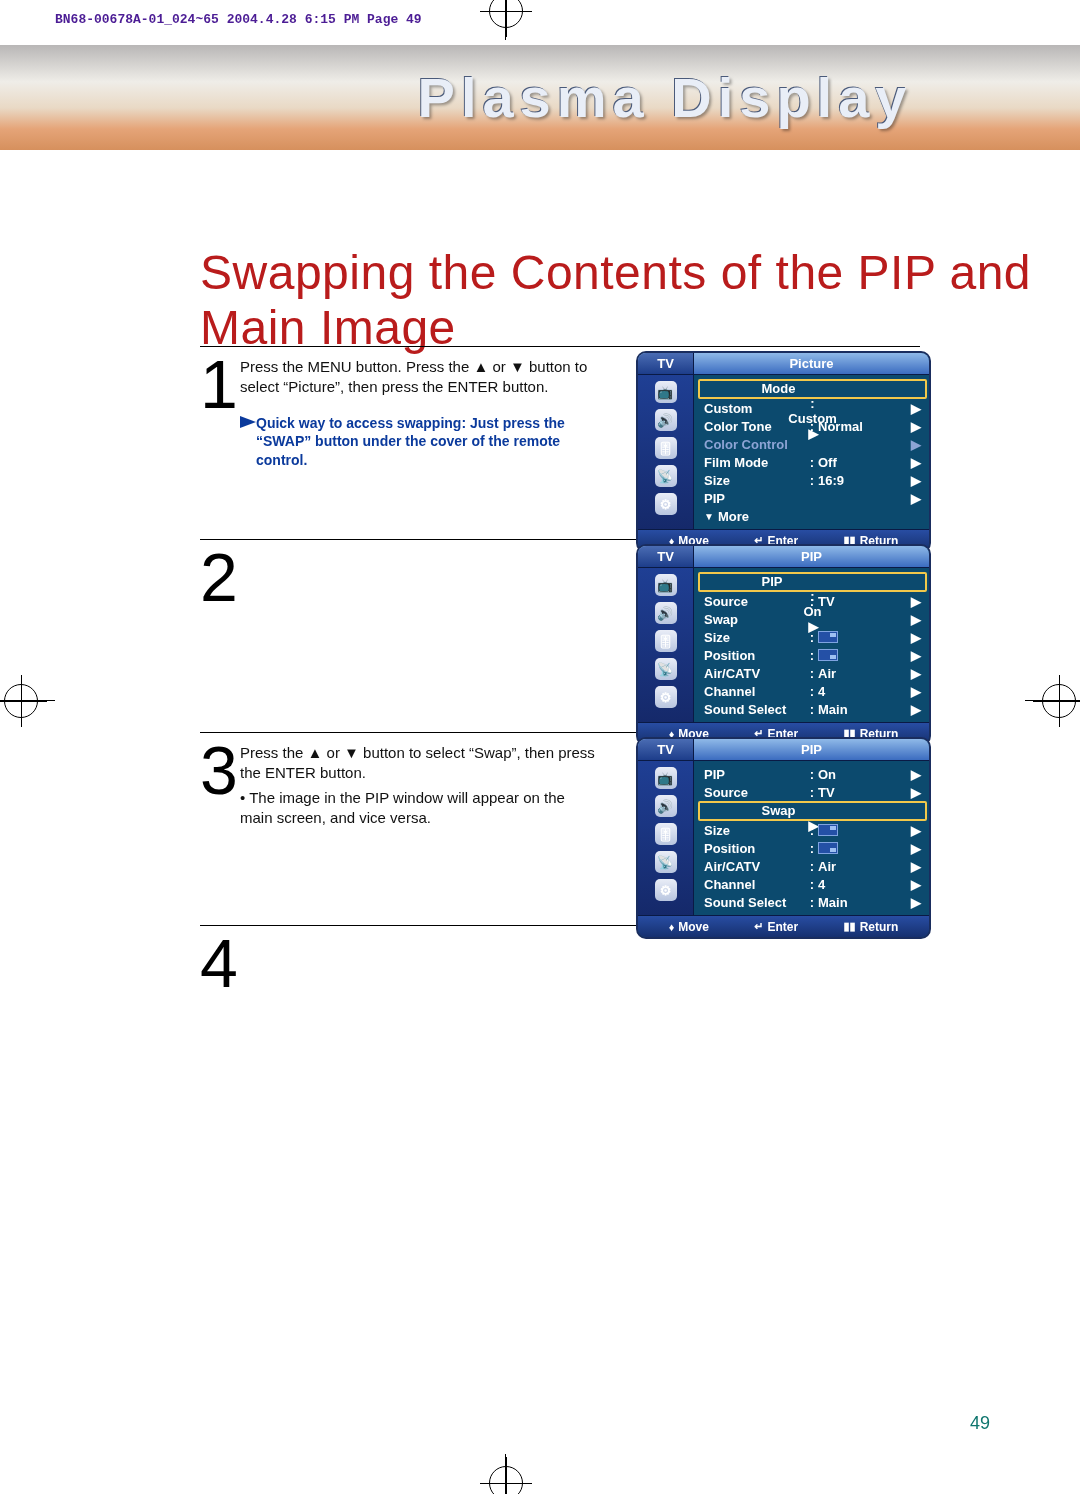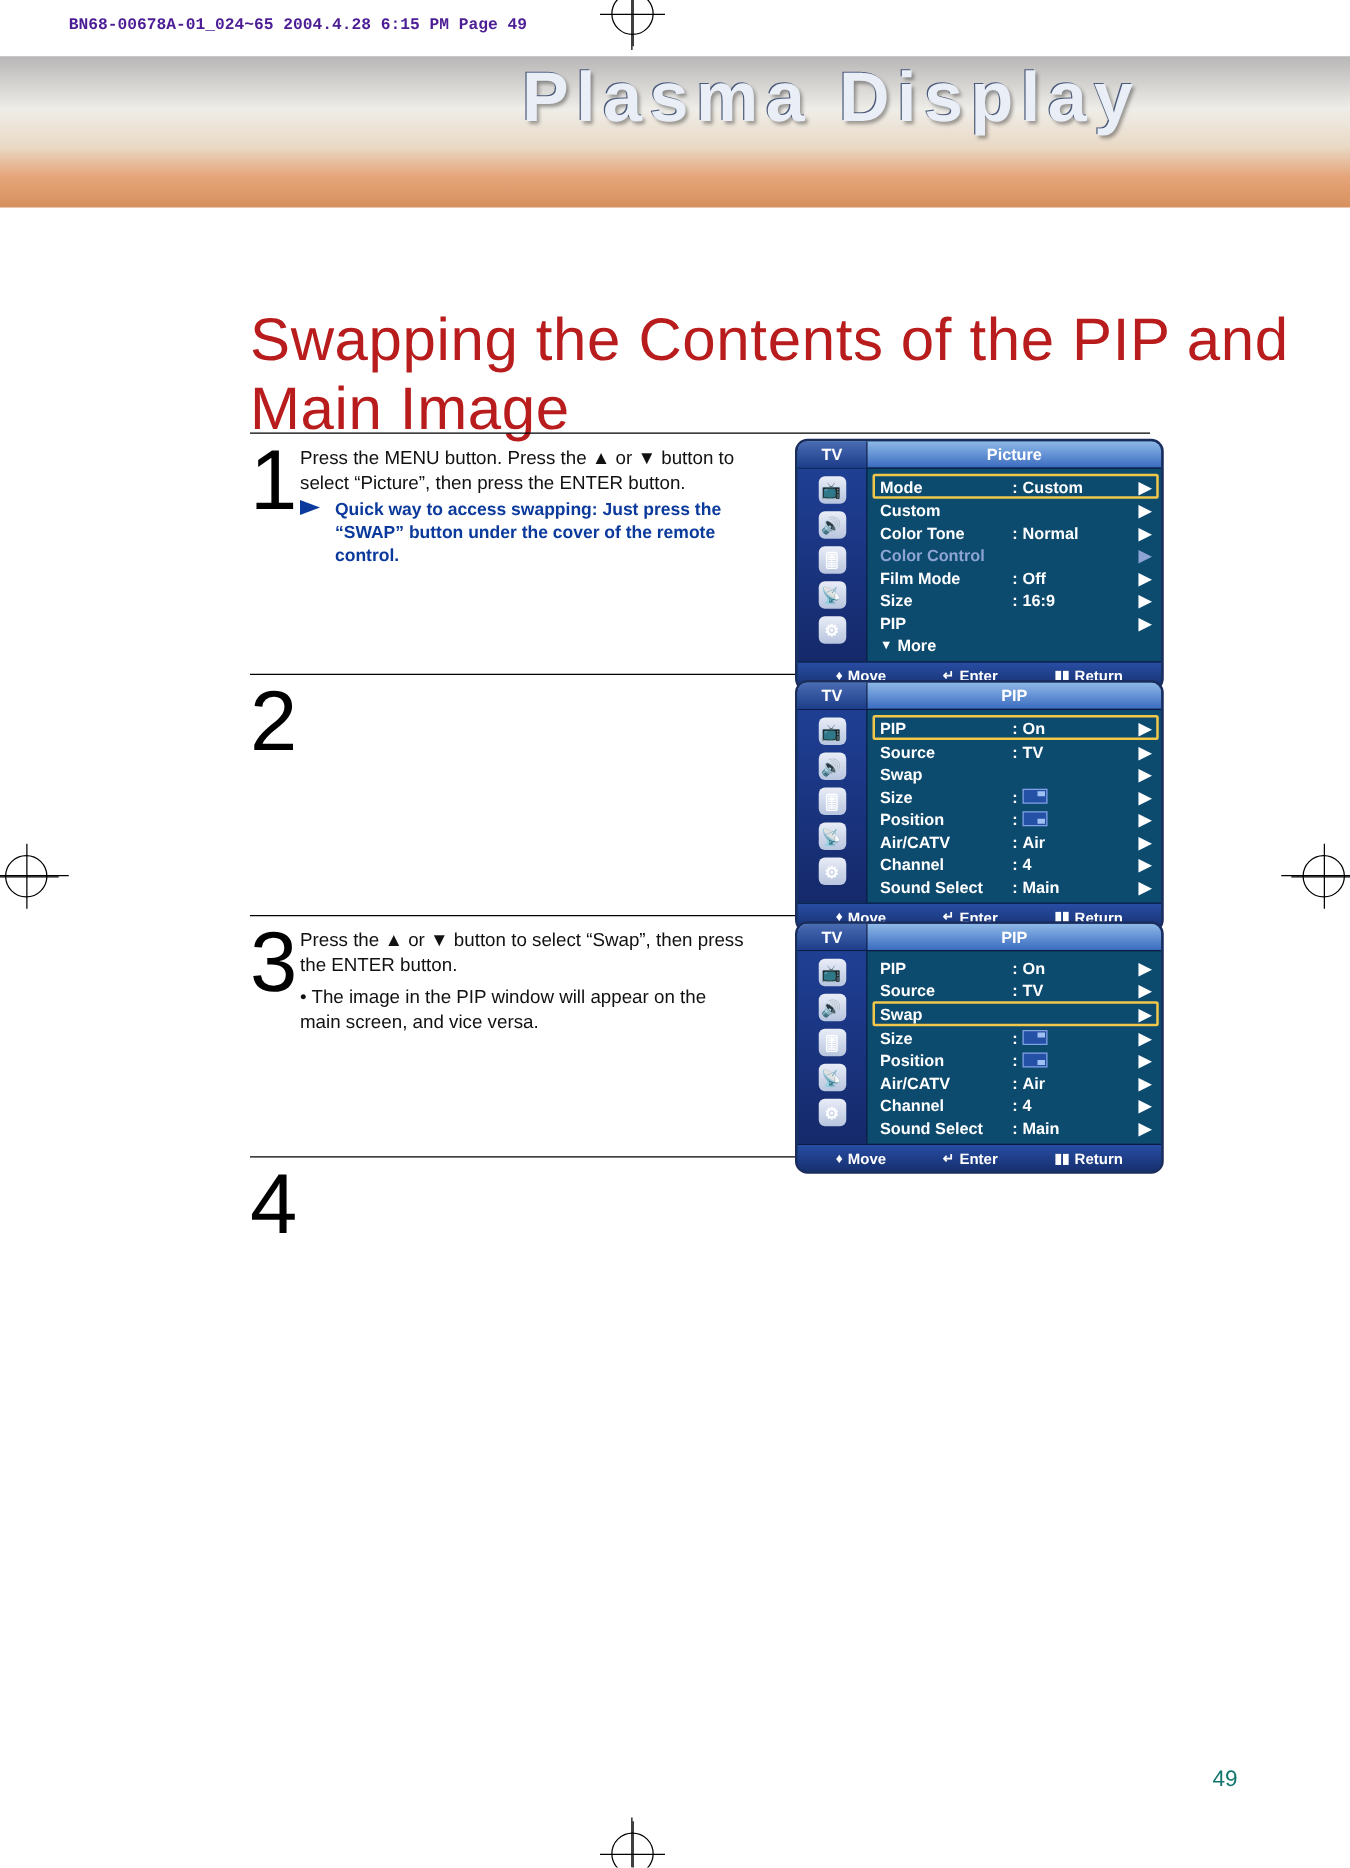--- a/index.html
+++ b/index.html
@@ -34,23 +34,23 @@
     position:absolute; width:34px; height:34px;
     border:1px solid #000; border-radius:50%;
   }
   .reg-mark::before, .reg-mark::after {
     content:""; position:absolute; background:#000;
   }
   .reg-mark::before { left:-10px; right:-10px; top:50%; height:1px; }
   .reg-mark::after  { top:-10px; bottom:-10px; left:50%; width:1px; }
 
   .banner {
-    position:absolute; top:45px; left:0; right:0; height:121px;
+    position:absolute; top:45px; left:0; right:0; height:105px;
     background: linear-gradient(to bottom, #b8b6b6 0%, #efede8 35%, #e9d9c5 60%, #e5a478 80%, #d6905d 100%);
-    display:flex; justify-content:center;
+    display:flex; align-items:center; justify-content:center;
     overflow:hidden;
   }
   .banner-title {
     font-family: "Trebuchet MS", Verdana, sans-serif;
     font-size: 56px; letter-spacing:6px; font-weight:600;
     color:#e9eef7; text-shadow: -1px -1px 0 #4a5a7a, 2px 2px 3px rgba(0,0,0,.35);
     position:relative; z-index:2; padding-left:250px;
   }
 
   .page-title {
@@ -65,21 +65,21 @@
     position:absolute; left:200px; width:720px;
     border-top:1px solid #000;
     display:flex;
   }
   .step-num {
     font-family: "Arial Narrow", Arial, sans-serif;
     font-size: 68px; line-height: 0.8; font-weight:400;
     color:#000; width:40px; padding-top:10px;
   }
   .step-body { padding-top:10px; font-size:15px; color:#111; line-height:1.35; width:360px; }
-  .step-tip { color:#0b3a9c; font-size:14px; font-weight:600; display:flex; gap:12px; }
+  .step-tip { color:#0b3a9c; font-size:14px; margin-top:16px; font-weight:600; display:flex; gap:0; }
   .tip-arrow {
     display:inline-block; width:0;height:0;
     border-top:6px solid transparent; border-bottom:6px solid transparent;
     border-left:16px solid #0b3a9c; margin-top:2px; flex-shrink:0;
   }
   .step-bullet { margin-top:4px; }
 
   
   .osd {
     position:absolute; width:295px;
@@ -112,21 +112,21 @@
   }
   .osd-rows { flex:1; padding:4px 8px 4px 10px; }
   .osd-row { display:flex; align-items:center; height:18px; }
   .osd-row.dim { color:#8da4d5; }
   .osd-label { width:102px; }
   .osd-colon { width:12px; text-align:center; }
   .osd-val { flex:1; }
   .osd-arrow { width:12px; text-align:right; }
   .osd-row.sel {
     border:2px solid #f2c84b; padding:0 4px; margin:0 -6px;
-    height:20px; border-radius:2px;
+    height:20px; border-radius:2px;flex-direction:column;
   }
   .osd-more::before {
     content:"▼"; font-size:10px; margin-right:4px;
   }
   .osd-foot {
     height:22px; display:flex; align-items:center; justify-content:space-around;
     background:linear-gradient(to bottom,#284da3,#16306f);
     border-top:1px solid #0a1a45; font-size:12px; padding:0 8px;
   }
   .osd-foot span { display:flex; align-items:center; gap:4px; }

